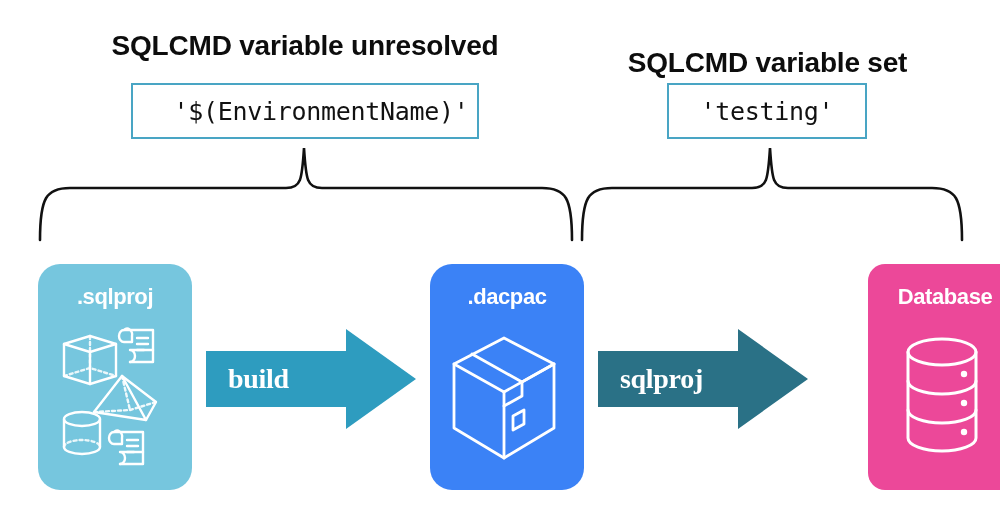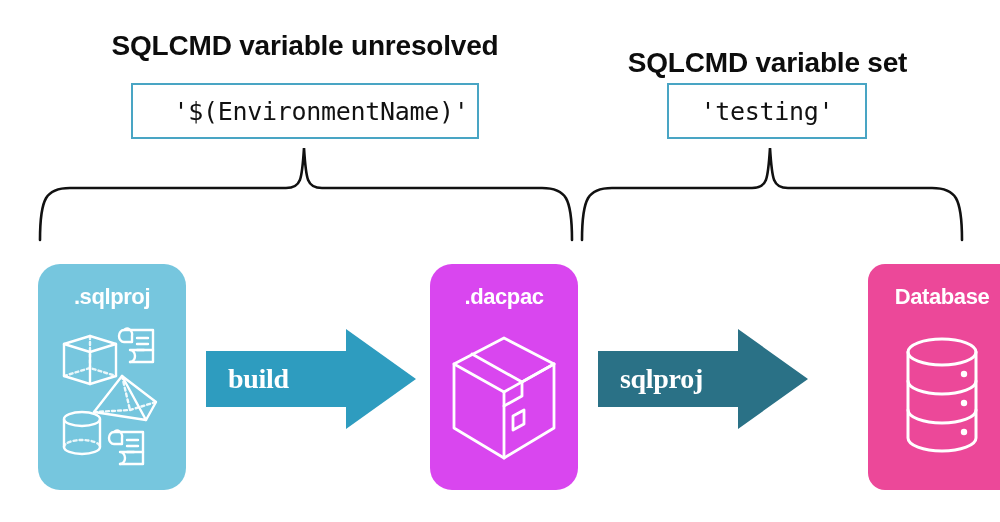--- a/index.html
+++ b/index.html
@@ -62,23 +62,24 @@
   }
 
   
   .card {
     position: absolute;
     top: 264px;
     width: 148px;
     height: 226px;
     border-radius: 22px;
     overflow: hidden;
+    padding-left: 6px;
   }
   #card-sqlproj  { left: 38px;  background: #76C6DE; }
-  #card-dacpac   { left: 430px; background: #d946ef; }
+  #card-dacpac   { left: 430px; background: #3b82f6; }
   #card-database { left: 868px; background: #ec4899; border-radius: 17px; }
 
   .card-label {
     position: absolute;
     top: 20px;
     left: 0;
     width: 100%;
     text-align: center;
     font-family: "Liberation Sans", sans-serif;
     font-weight: bold;

